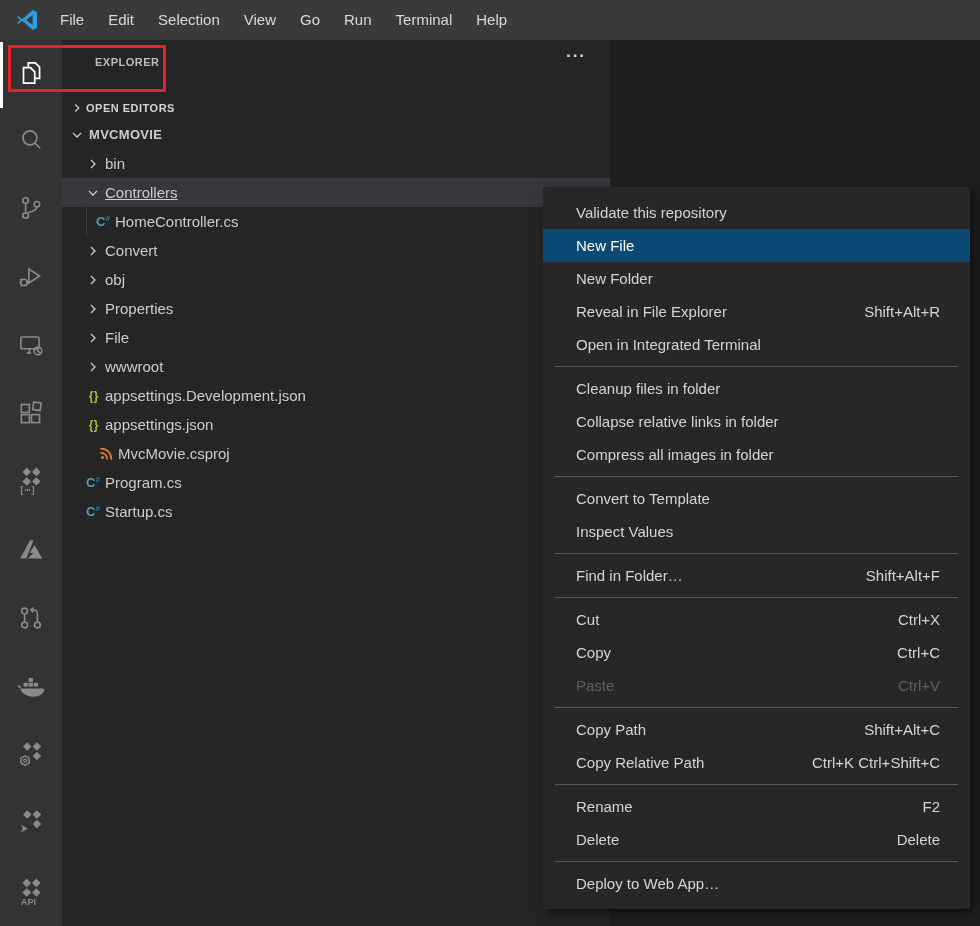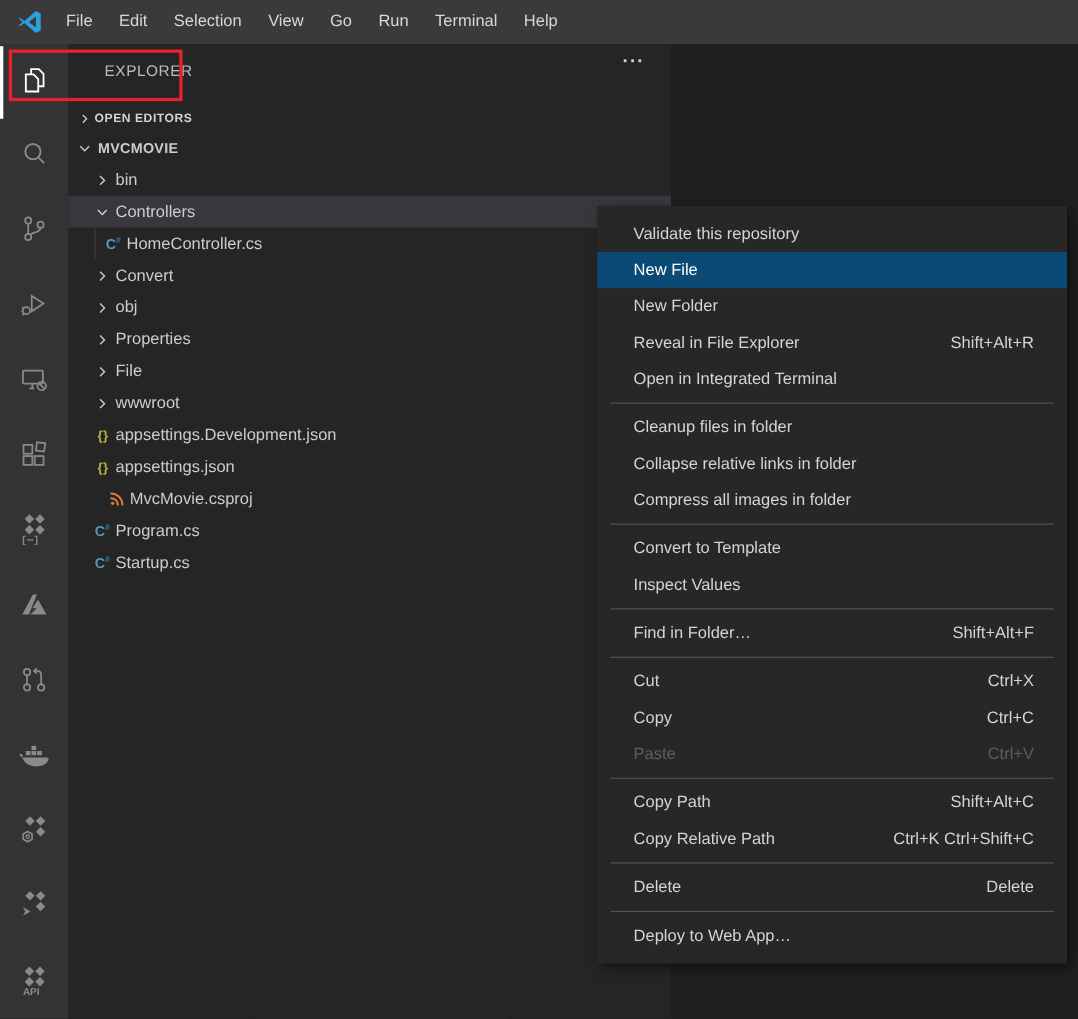--- a/index.html
+++ b/index.html
@@ -25,28 +25,28 @@
   }
   .ab-item { width:62px; height:69px; display:flex; flex-direction:column; align-items:center; justify-content:center; }
   .ab-item:first-child { height:66px; }
   .ab-item svg { display:block; }
   .ab-indicator { position:absolute; left:0; top:2px; width:3px; height:66px; background:#ffffff; }
   
   .sidebar {
     position:absolute; left:62px; top:40px; width:548px; height:886px;
     background:#252526; z-index:15; color:#cccccc;
   }
-  .sb-title { position:absolute; left:33px; top:16px; font-size:14px; letter-spacing:0.5px; color:#bdbdbd; }
+  .sb-title { position:absolute; left:33px; top:16px; font-size:11px; letter-spacing:0.5px; color:#bdbdbd;font-weight:bold; }
   .sb-more { position:absolute; right:24px; top:6px; font-size:17px; font-weight:bold; letter-spacing:1px; color:#d6d6d6; cursor:pointer; }
   .open-editors { position:absolute; left:0; top:55px; width:100%; height:25px; display:flex; align-items:center; }
   .oe-chevron { margin-left:8px; display:flex; }
   .oe-label { margin-left:2px; font-size:11px; font-weight:bold; letter-spacing:0.5px; color:#d4d4d4; }
   .tree { position:absolute; left:0; top:80px; width:100%; }
   .tree-row { position:relative; height:29px; display:flex; align-items:center; cursor:pointer; }
-  .tree-row.selected { background:#37373d; }
+  .tree-row.selected { background:#37373d;text-decoration:underline; }
   .tw { display:flex; width:18px; justify-content:center; flex:none; }
   .file-ico { display:flex; width:18px; justify-content:center; align-items:center; flex:none; height:18px; }
   .tree-label { margin-left:3px; font-size:15px; color:#cccccc; white-space:nowrap; }
   .tree-row.root .tree-label { font-size:13px; font-weight:bold; letter-spacing:0.3px; }
   .indent-guide { position:absolute; left:24px; top:0; bottom:0; width:1px; background:#3c3c3c; }
   .json-glyph { font-size:12px; font-weight:bold; color:#b7b73b; letter-spacing:-1px; }
   .cs-glyph { font-size:13px; font-weight:bold; color:#519aba; line-height:1; }
   .cs-glyph sup { font-size:8px; color:#2d7bb0; }
   
   .context-menu {
@@ -404,20 +404,24 @@
     <div class="menu-item">
       <span class="mi-label">Copy Path</span>
       <span class="mi-shortcut">Shift+Alt+C</span>
     </div>
     <div class="menu-item">
       <span class="mi-label">Copy Relative Path</span>
       <span class="mi-shortcut">Ctrl+K Ctrl+Shift+C</span>
     </div>
     <div class="menu-separator"></div>
     <div class="menu-item">
+      <span class="mi-label">Rename</span>
+      <span class="mi-shortcut">F2</span>
+    </div>
+    <div class="menu-item">
       <span class="mi-label">Delete</span>
       <span class="mi-shortcut">Delete</span>
     </div>
     <div class="menu-separator"></div>
     <div class="menu-item">
       <span class="mi-label">Deploy to Web App…</span>
     </div>
   </div>
 
 <div class="red-box"></div>

